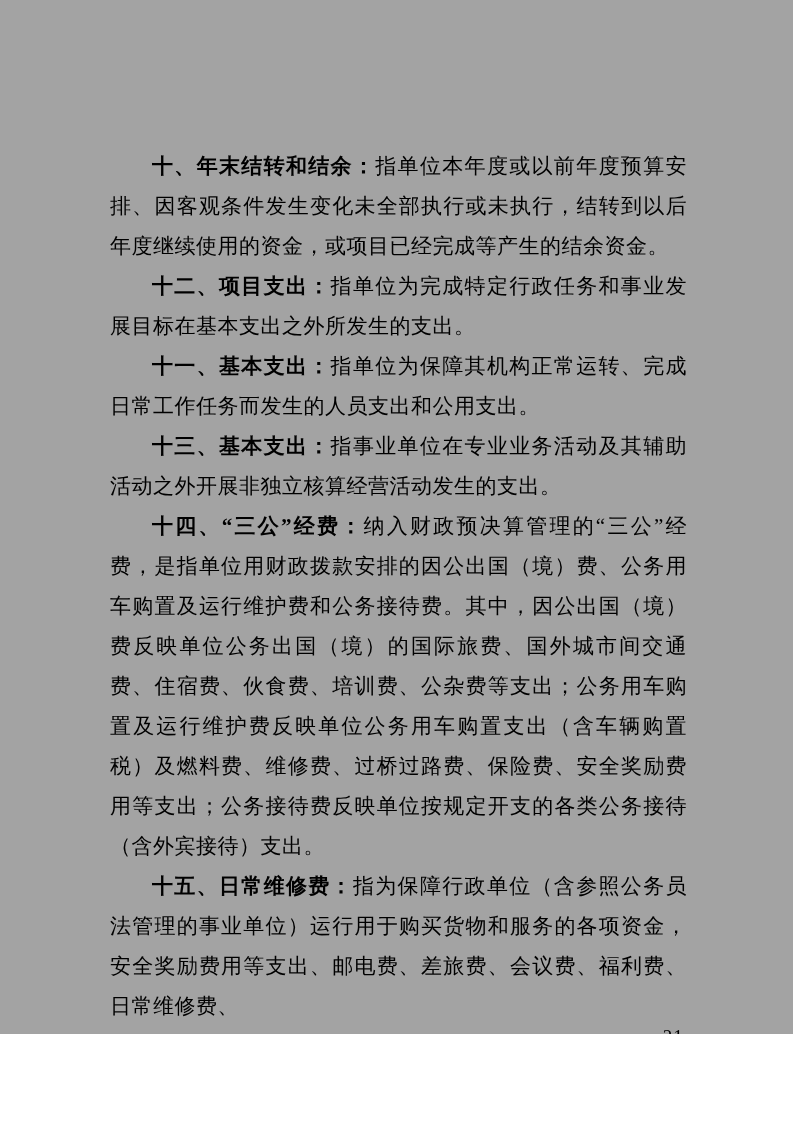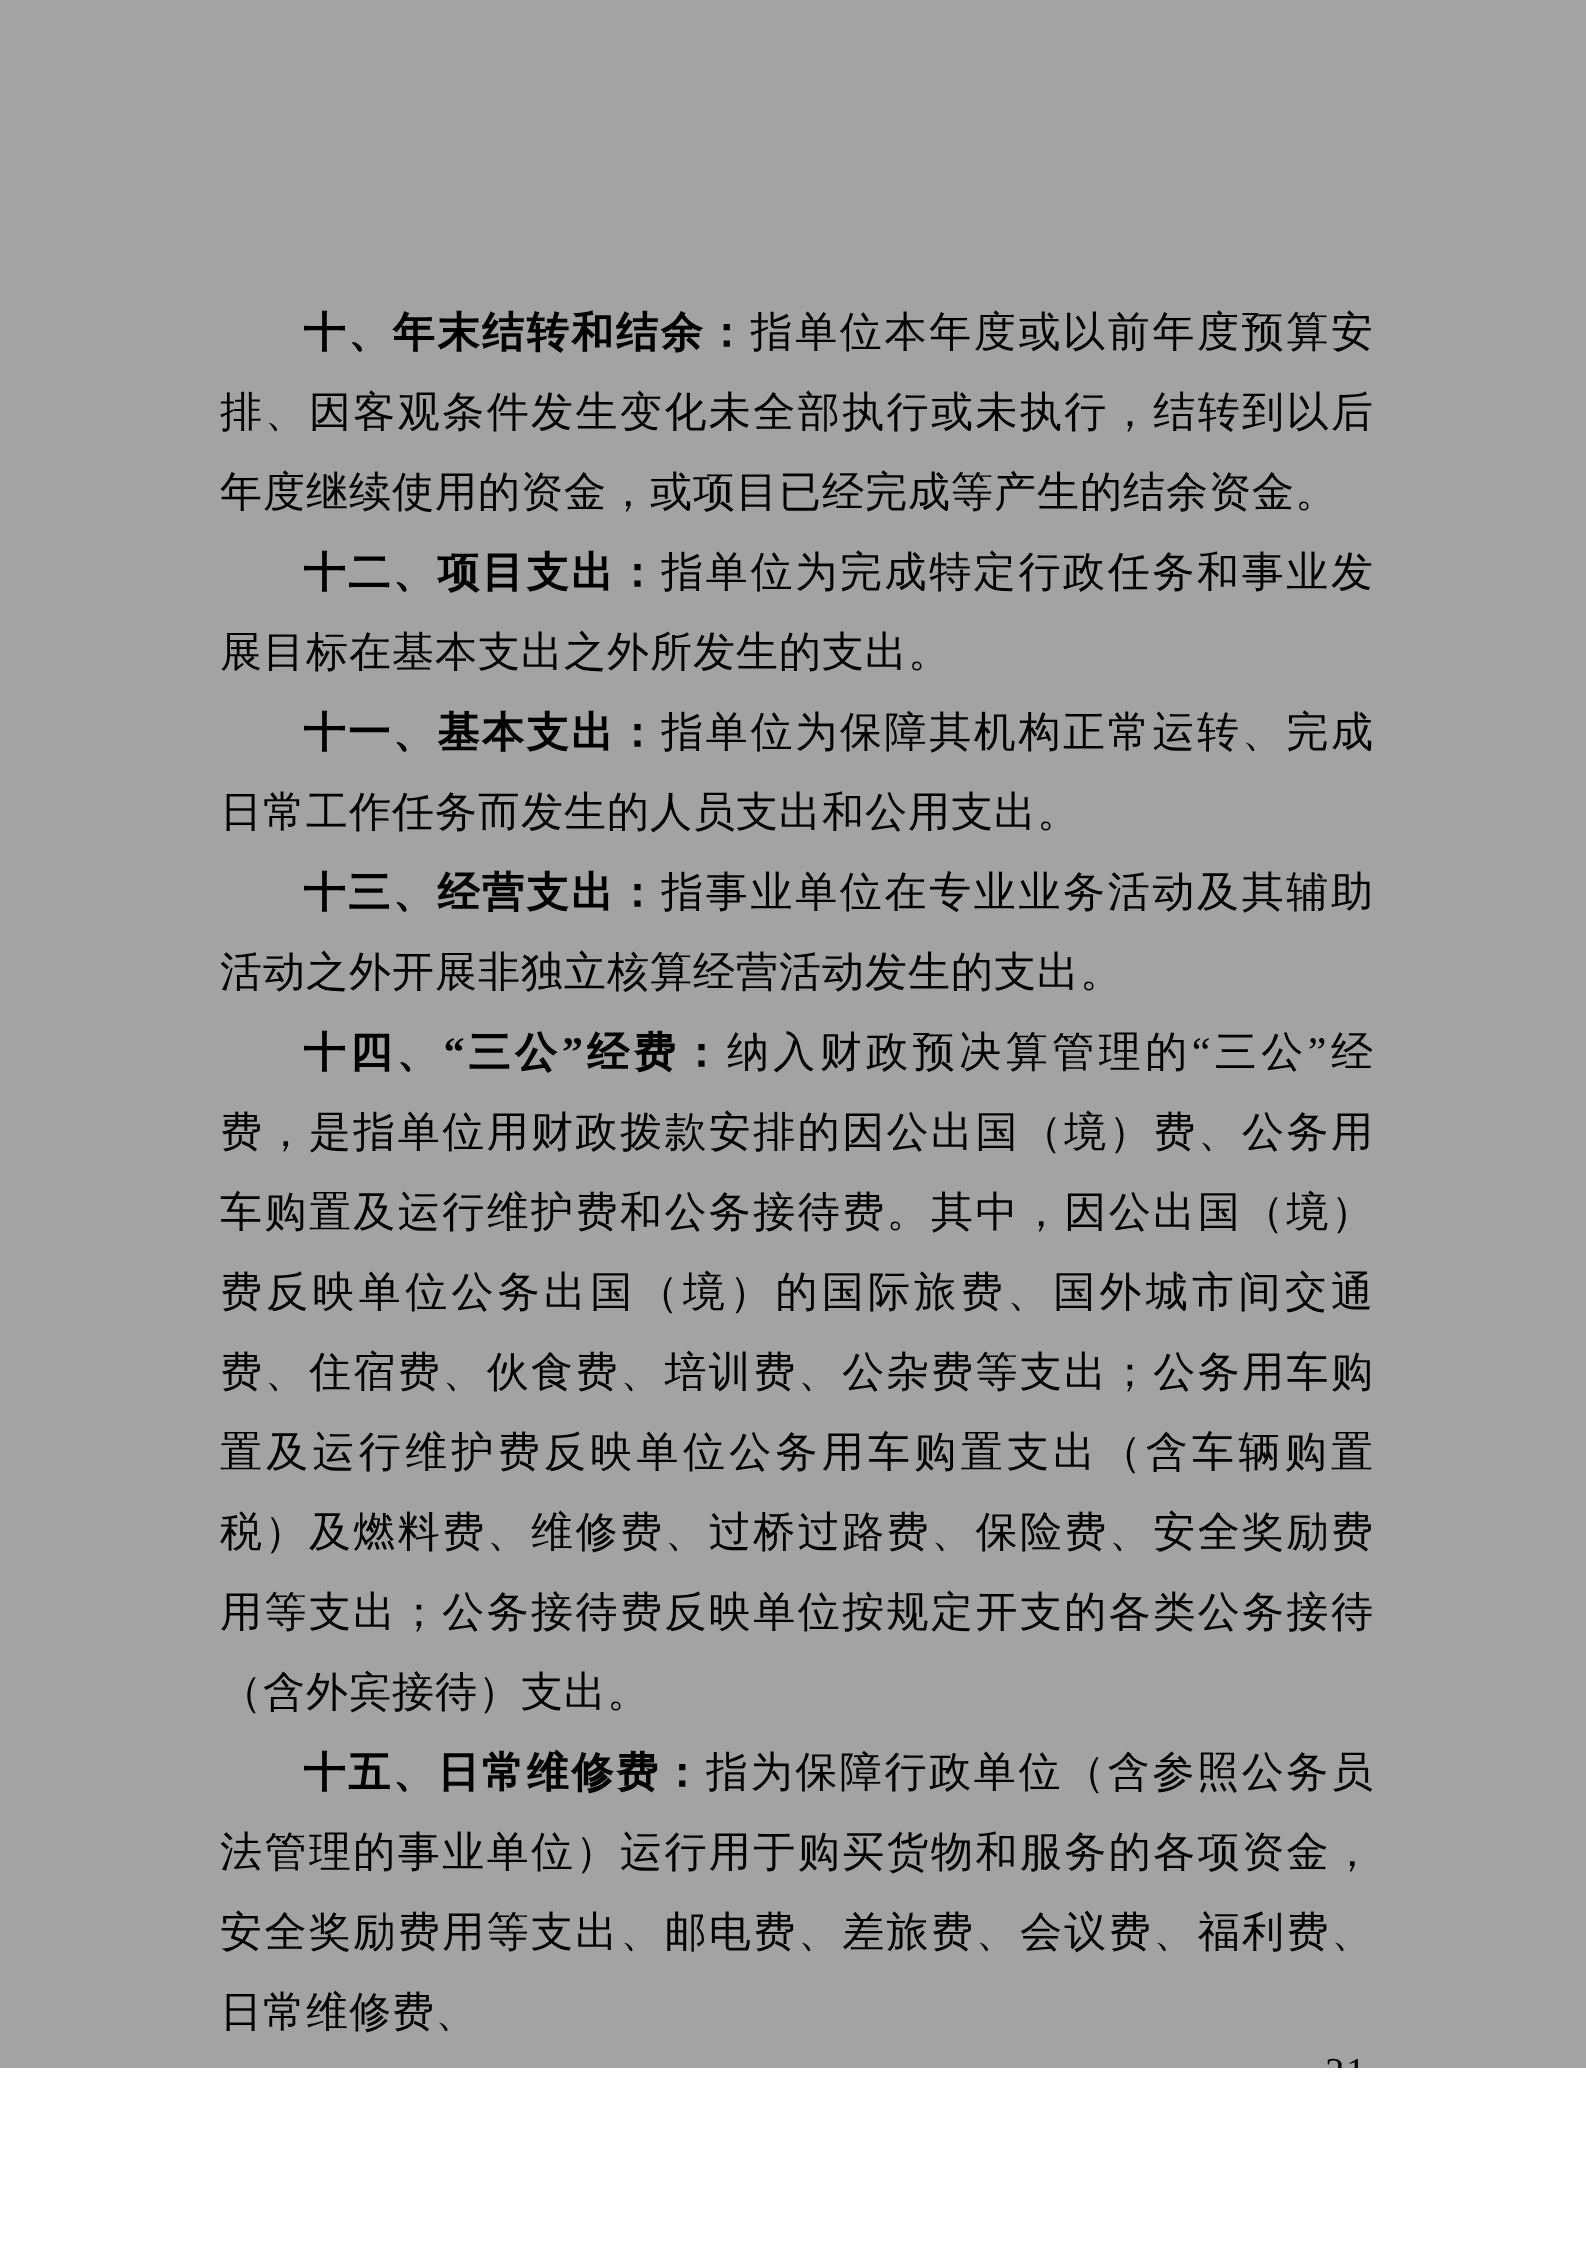--- a/index.html
+++ b/index.html
@@ -52,21 +52,21 @@
 
 <div class="page">
   <div class="content">
 
     <p class="para"><span class="term">十、年末结转和结余：</span><span>指单位本年度或以前年度预算安排、因客观条件发生变化未全部执行或未执行，结转到以后年度继续使用的资金，或项目已经完成等产生的结余资金。</span></p>
 
     <p class="para"><span class="term">十二、项目支出：</span><span>指单位为完成特定行政任务和事业发展目标在基本支出之外所发生的支出。</span></p>
 
     <p class="para"><span class="term">十一、基本支出：</span><span>指单位为保障其机构正常运转、完成日常工作任务而发生的人员支出和公用支出。</span></p>
 
-    <p class="para"><span class="term">十三、经营支出：</span><span>指事业单位在专业业务活动及其辅助活动之外开展非独立核算经营活动发生的支出。</span></p>
+    <p class="para"><span class="term">十三、基本支出：</span><span>指事业单位在专业业务活动及其辅助活动之外开展非独立核算经营活动发生的支出。</span></p>
 
     <p class="para"><span class="term">十四、“三公”经费：</span><span>纳入财政预决算管理的“三公”经费，是指单位用财政拨款安排的因公出国（境）费、公务用车购置及运行维护费和公务接待费。其中，因公出国（境）费反映单位公务出国（境）的国际旅费、国外城市间交通费、住宿费、伙食费、培训费、公杂费等支出；公务用车购置及运行维护费反映单位公务用车购置支出（含车辆购置税）及燃料费、维修费、过桥过路费、保险费、安全奖励费用等支出；公务接待费反映单位按规定开支的各类公务接待（含外宾接待）支出。</span></p>
 
     <p class="para"><span class="term">十五、日常维修费：</span><span>指为保障行政单位（含参照公务员法管理的事业单位）运行用于购买货物和服务的各项资金，安全奖励费用等支出、邮电费、差旅费、会议费、福利费、日常维修费、</span></p>
 
   </div>
 
   <div class="page-number">-21-</div>
 </div>
 

